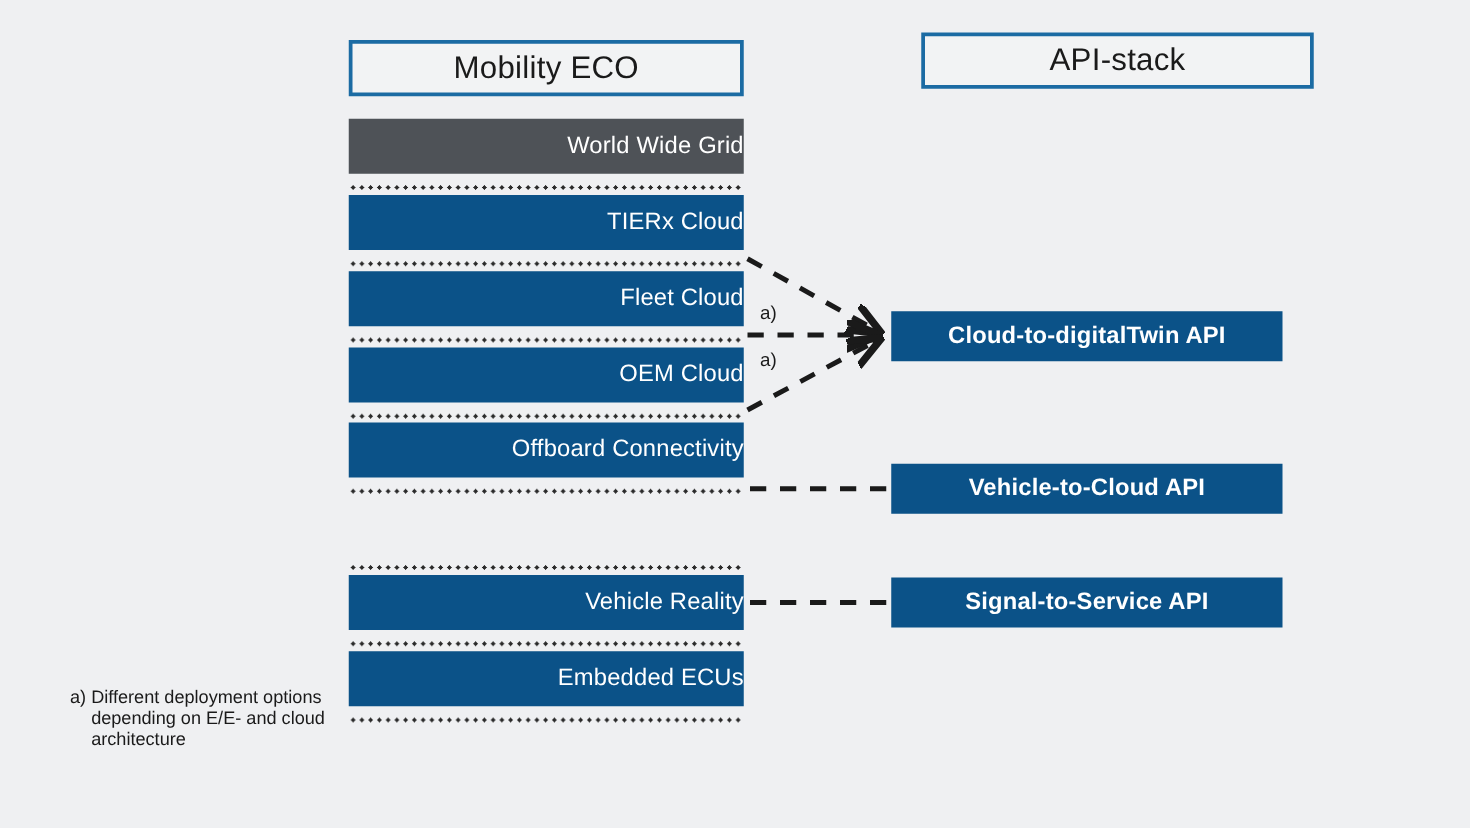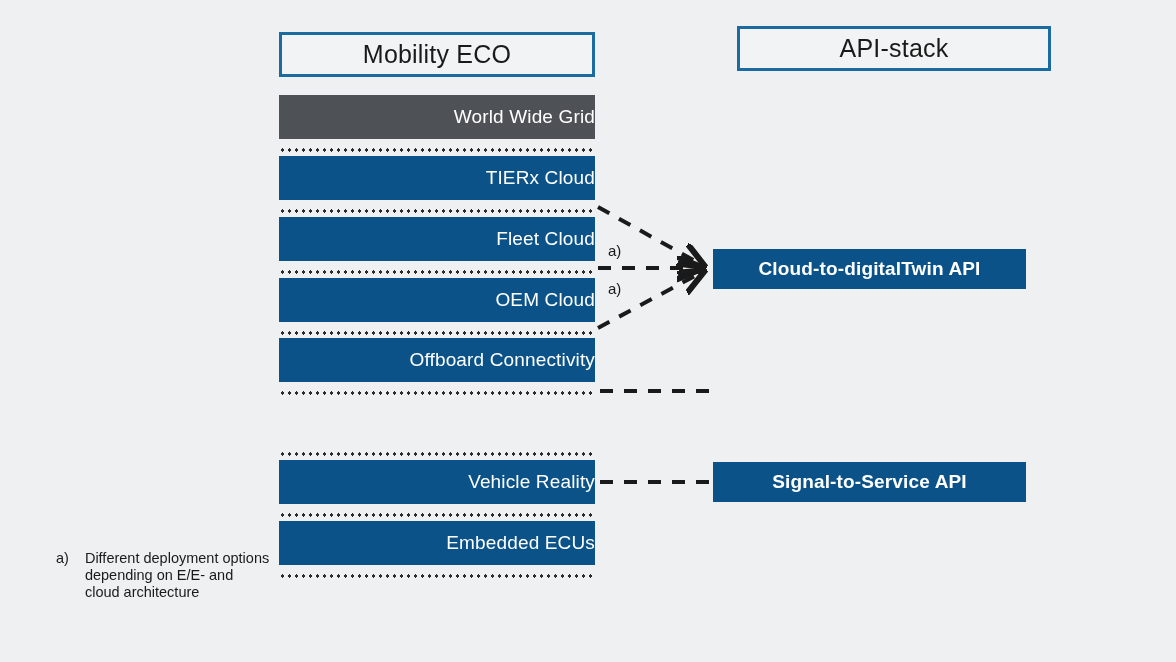--- a/index.html
+++ b/index.html
@@ -115,21 +115,20 @@
     color: #1a1a1a;
     display: flex;
     align-items: flex-start;
   }
   #footnote .fn-marker {
     flex: 0 0 auto;
     padding-right: 4px;
   }
   #footnote .fn-text {
     flex: 1 1 auto;
-    margin-left: 12px;
   }
 </style>
 </head>
 <body>
 
 <div id="canvas">
 
   <div class="col-header" id="header-mobility">
     <span>Mobility ECO</span>
   </div>
@@ -173,20 +172,23 @@
   <div class="stack-box blue" style="top:521px">
     <span>Embedded ECUs</span>
   </div>
   <div class="separator" style="top:574px"></div>
 
 
   <div class="api-box" style="top:249px">
     <span>Cloud-to-digitalTwin API</span>
   </div>
 
+  <div class="api-box" style="top:371px">
+    <span>Vehicle-to-Cloud API</span>
+  </div>
 
   <div class="api-box" style="top:462px">
     <span>Signal-to-Service API</span>
   </div>
 
   <svg id="connectors" viewBox="0 0 1176 662">
     <defs>
       <marker id="arrowhead" markerWidth="7" markerHeight="7" refX="6.2" refY="3.1" orient="auto" markerUnits="strokeWidth">
         <path d="M0,0.3 L6.6,3.1 L0,5.9" fill="none" stroke="#1a1a1a" stroke-width="1.5" stroke-linecap="round" stroke-linejoin="round"></path>
       </marker>

